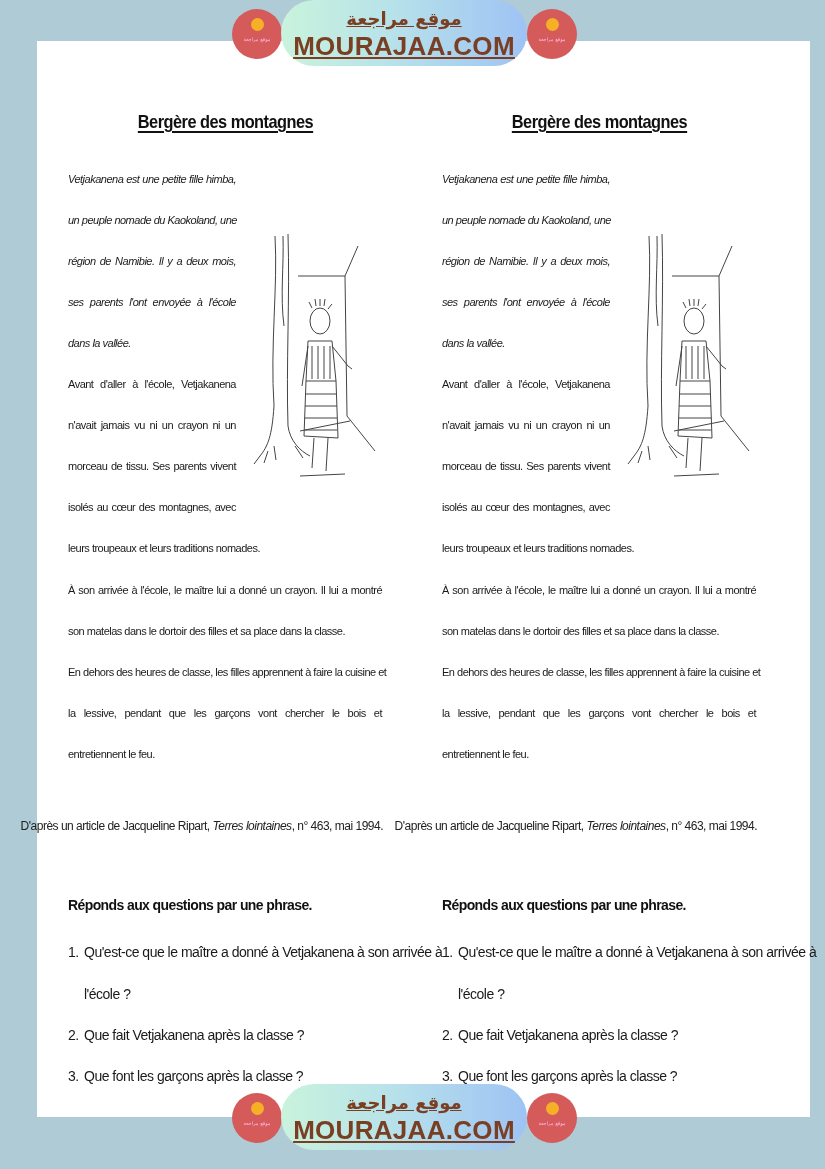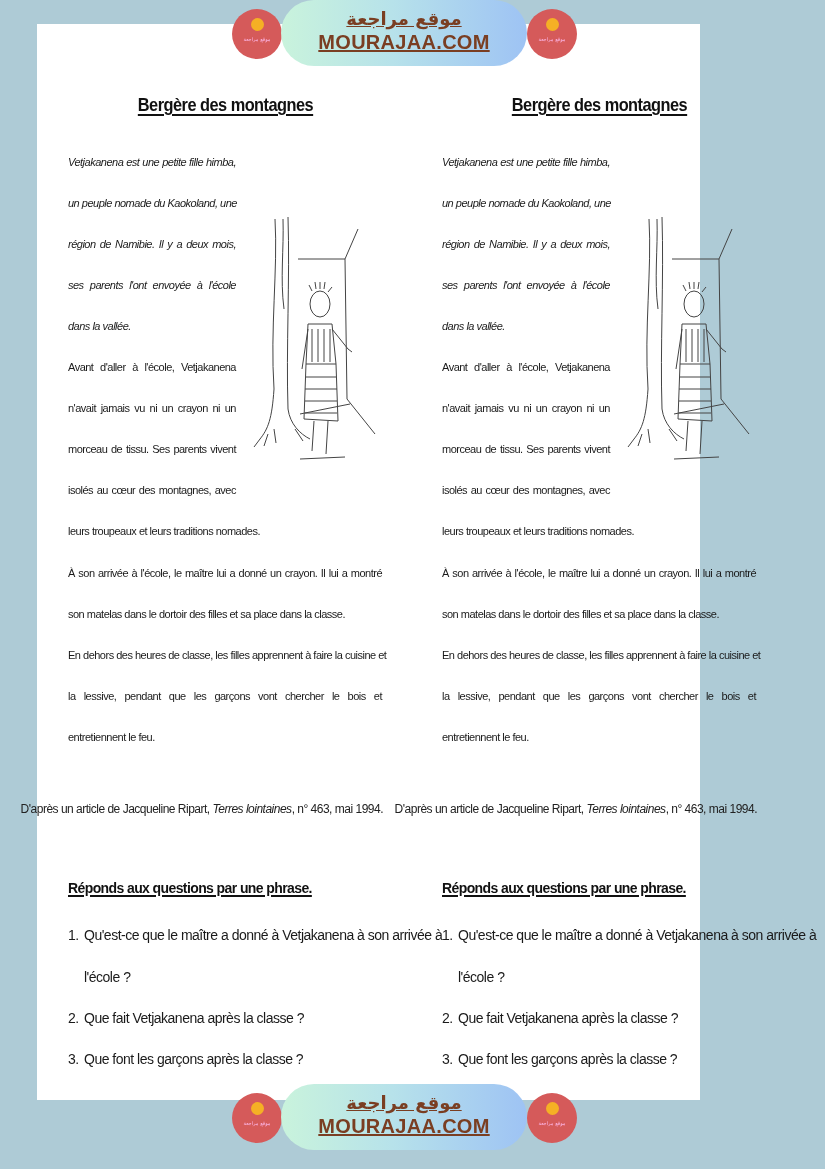--- a/index.html
+++ b/index.html
@@ -2,22 +2,23 @@
 <html><head>
 <meta charset="utf-8">
 <style>
   html, body { margin: 0; padding: 0; }
   body {
     width: 825px; height: 1169px; position: relative; overflow: hidden;
     background: #aecbd6;
     font-family: "Liberation Sans", sans-serif;
   }
   .page {
-    position: absolute; left: 37px; top: 24px; width: 663px; height: 1076px;
+    position: absolute; left: 37px; top: 41px; width: 735px; height: 1076px;
     background: #ffffff;
+    padding-left: 38px;
   }
   .col {
     position: absolute; top: 0; width: 315px; height: 100%;
   }
   .col.left { left: 31px; }
   .col.right { left: 405px; }
 
   .title {
     position: absolute; top: 70px; left: 0; width: 315px; text-align: center;
     font-family: "Liberation Sans", sans-serif; font-weight: bold; font-size: 19px;
@@ -38,39 +39,39 @@
     position: absolute; left: 182px; top: 165px; width: 130px; height: 300px;
   }
 
   .caption {
     position: absolute; top: 778px; right: 0; font-size: 12px; color: #222;
     letter-spacing: -0.5px; white-space: nowrap;
   }
 
   .q-title {
     position: absolute; top: 856px; left: 0; font-weight: bold; font-size: 14px;
-    color: #111; letter-spacing: -0.6px; text-decoration: underline;
+    color: #111; letter-spacing: -0.6px; 
     text-decoration-thickness: 2px; text-underline-offset: 2px;
   }
   .q-line { position: absolute; left: 0; font-size: 14px; color: #1a1a1a; letter-spacing: -0.5px; white-space: nowrap; }
   .q-line .num { display: inline-block; width: 16px; }
   .q-cont { position: absolute; left: 16px; font-size: 14px; color: #1a1a1a; letter-spacing: -0.5px; }
 
   
   .banner { position: absolute; left: 0; width: 825px; height: 80px; }
   .banner.top { top: -6px; }
   .banner.bottom { top: 1078px; }
   .pill {
     position: absolute; left: 281px; top: 6px; width: 246px; height: 66px;
     border-radius: 33px;
     background: linear-gradient(90deg, #c9f3dc 0%, #b7e2ea 45%, #9ec3f4 100%);
     text-align: center; color: #7a3e22; font-weight: bold;
   }
   .pill .ar { display: block; font-size: 18px; margin-top: 8px; text-decoration: underline; font-family: "DejaVu Sans", sans-serif; }
-  .pill .en { display: block; font-size: 20px; margin-top: 2px; text-decoration: underline; letter-spacing: 0.3px; }
+  .pill .en { display: block; font-size: 26px; margin-top: 2px; text-decoration: underline; letter-spacing: 0.3px; }
   .badge {
     position: absolute; top: 15px; width: 50px; height: 50px; border-radius: 50%;
     background: #d55a5a; text-align: center;
   }
   .badge.l { left: 232px; }
   .badge.r { left: 527px; }
   .badge .icon-dot {
     position: absolute; left: 19px; top: 9px; width: 13px; height: 13px; border-radius: 50%;
     background: #f5b025;
   }

